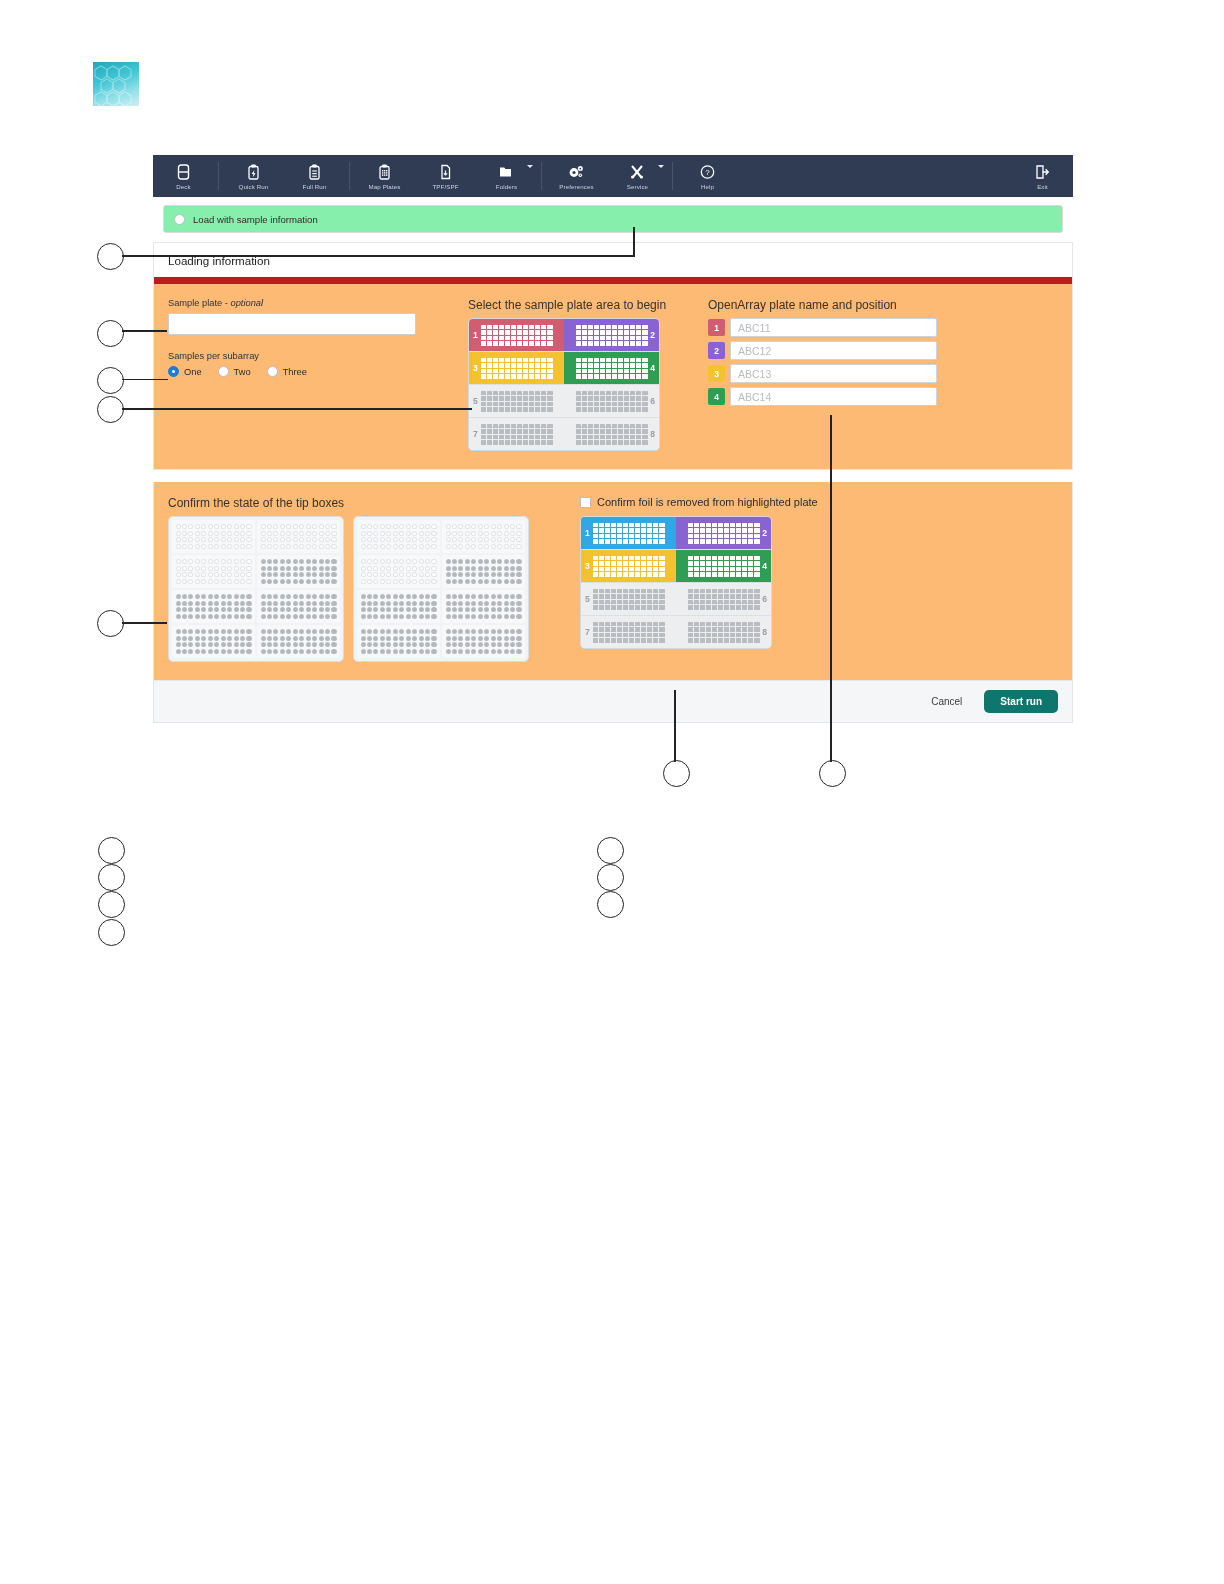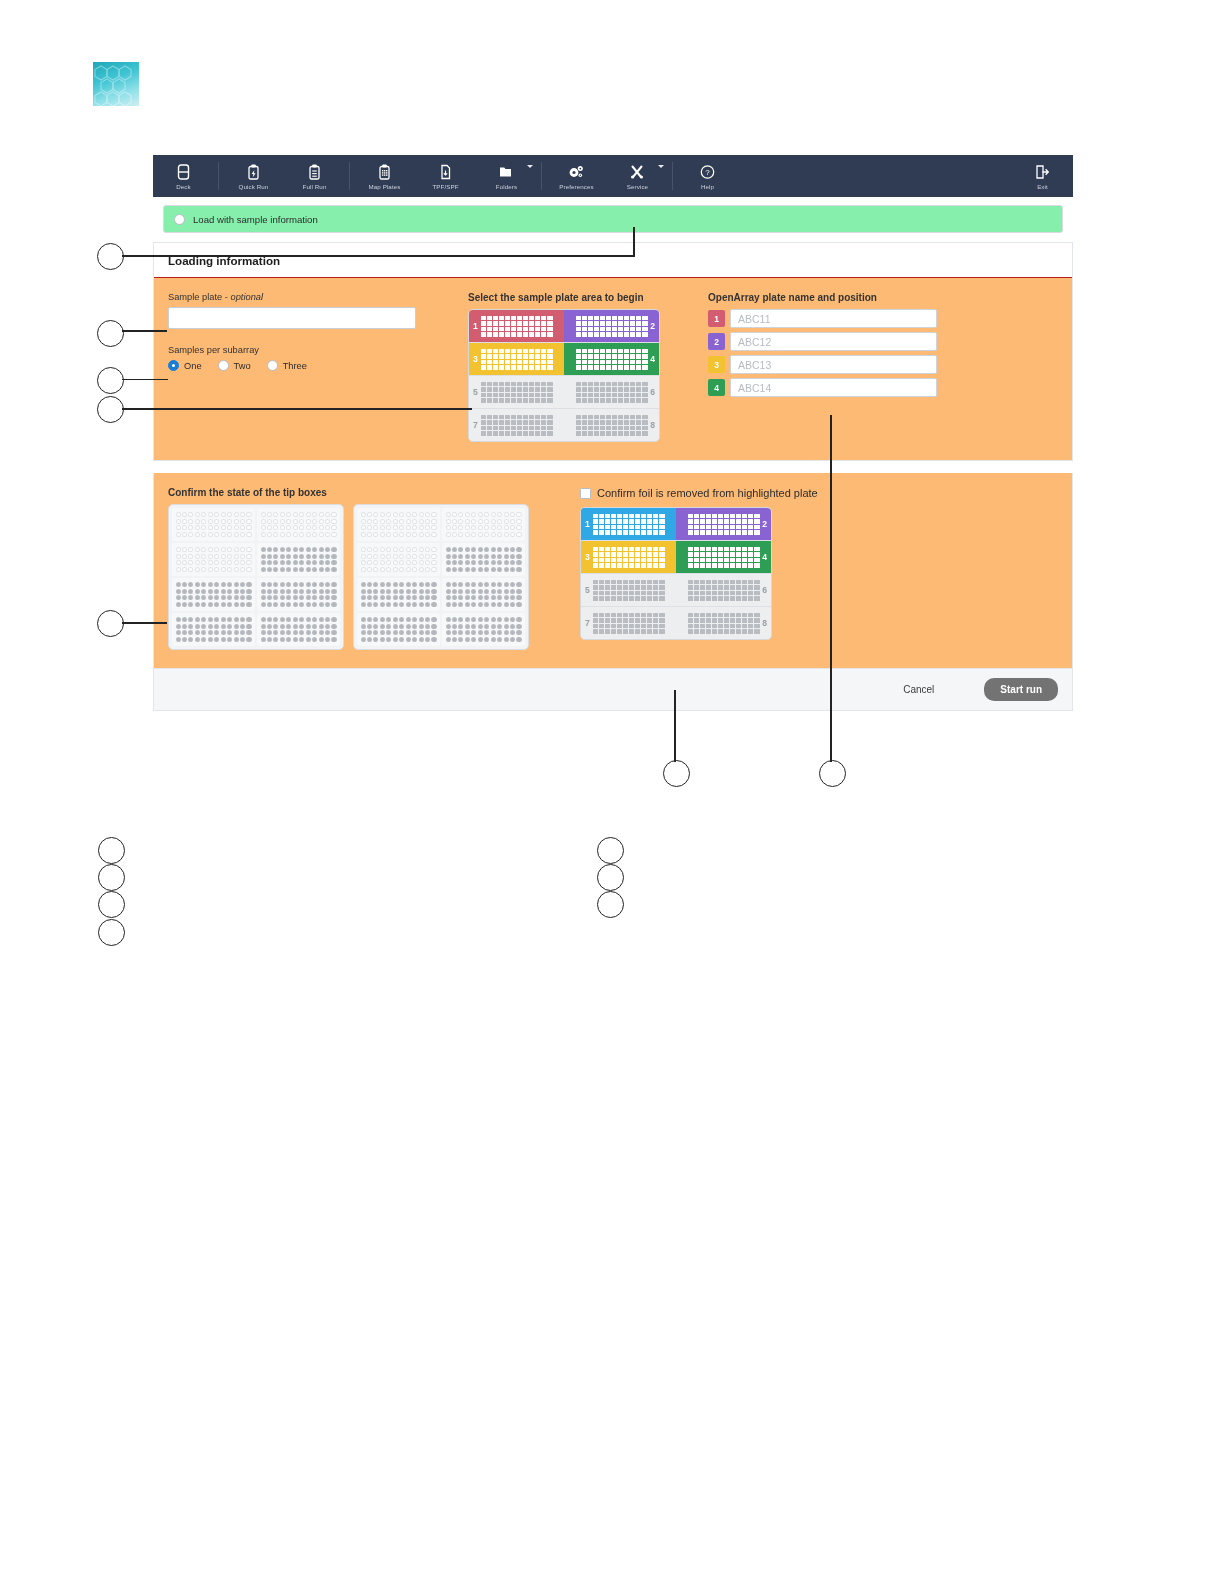--- a/index.html
+++ b/index.html
@@ -29,37 +29,37 @@
   .modebar{background:#ffffff;padding:8px 10px 9px;display:flex;gap:14px;border-bottom:1px solid #e2e5ea;}
   .mode{flex:1;height:26px;border:1px solid #d8dce2;border-radius:3px;display:flex;align-items:center;
         padding:0 10px;gap:8px;font-size:9.6px;color:#2c2c2c;background:#86efac;}
   .mode.active{border-color:#4aa3e8;background:#f6fafe;box-shadow:0 0 0 1px #bcdcf7;}
   .radio{width:9px;height:9px;border-radius:50%;border:1px solid #b5bcc6;background:#fff;flex:none;position:relative;}
   .radio.on{border-color:#1a7ed6;background:#1a7ed6;}
   .radio.on::after{content:"";position:absolute;left:2.5px;top:2.5px;width:3px;height:3px;border-radius:50%;background:#fff;}
 
   
   .panel{background:#fff;border:1px solid #e2e5ea;border-top:none;}
-  .panel-head{padding:11px 14px 10px;font-size:11.6px;font-weight:bold;color:#1d1d1d;border-bottom:1px solid #b91c1c;}
+  .panel-head{padding:11px 14px 10px;font-size:11.6px;font-weight:normal;color:#1d1d1d;border-bottom:7px solid #b91c1c;}
   .panel-body{padding:14px 14px 18px;background:#fdba74;}
   .gap{height:12px;background:#fff;}
 
   .cols{display:flex;align-items:flex-start;}
   .col-left{width:300px;}
   .col-mid{width:240px;}
   .col-right{flex:1;}
 
   .fld-label{font-size:9.3px;color:#333;margin-bottom:5px;}
   .fld-label i{font-style:italic;}
   .textinput{width:246px;height:20px;border:1px solid #c9cfd7;border-radius:2px;background:#fff;}
   .radios{display:flex;align-items:center;gap:0;margin-top:3px;}
   .radio-opt{display:flex;align-items:flex-end;gap:5px;margin-right:16px;font-size:9.3px;color:#2c2c2c;}
   .spacer16{height:16px;}
 
-  .sec-label{font-size:10px;color:#333;margin-bottom:6px;font-weight:bold;}
+  .sec-label{font-size:12px;color:#333;margin-bottom:6px;}
 
   
   .plate{width:190px;border:1px solid #d5d9de;border-radius:5px;background:#eceef0;overflow:hidden;
          display:grid;grid-template-columns:1fr 1fr;}
   .quad{position:relative;height:32px;display:flex;align-items:center;justify-content:center;
         box-sizing:border-box;}
   .quad .qnum{position:absolute;font-size:8.6px;font-weight:600;line-height:1;}
   .quad.left .qnum{left:4px;}
   .quad.right .qnum{right:4px;}
   .dots{display:grid;grid-template-columns:repeat(12,1fr);grid-template-rows:repeat(4,1fr);
@@ -92,22 +92,22 @@
   .tquad.empty .tdots span{background:#ffffff;border:.7px solid #dfe2e5;box-sizing:border-box;}
   .tquad.full .tdots span{background:#b4b8bd;}
 
   .chk{width:9px;height:9px;border:1px solid #b5bcc6;background:#fff;border-radius:1.5px;flex:none;}
   .chkrow{display:flex;align-items:center;gap:6px;font-size:11px;color:#2c2c2c;margin-bottom:8px;}
 
   
   .footer{background:#f5f6f8;border-top:1px solid #e4e7eb;padding:9px 14px;display:flex;
           justify-content:flex-end;align-items:center;gap:16px;}
   .btn-link{font-size:10px;color:#3b3b3b;padding:4px 6px;}
-  .btn-primary{background:#737373;color:#fff;font-size:10px;font-weight:600;border-radius:10px;
-               padding:6px 16px;margin-left:28px;}
+  .btn-primary{background:#0f766e;color:#fff;font-size:10px;font-weight:600;border-radius:5px;
+               padding:6px 16px;}
   .statusbar{display:flex;align-items:center;gap:6px;padding:9px 4px 0 4px;font-size:9.3px;color:#333;}
   .ok{width:11px;height:11px;border-radius:50%;border:1.4px solid #34a853;position:relative;flex:none;}
   .ok::after{content:"";position:absolute;left:2px;top:4.2px;width:3.4px;height:1.6px;
              border-left:1.4px solid #34a853;border-bottom:1.4px solid #34a853;transform:rotate(-45deg);}
 
   
   .callout{position:absolute;width:25px;height:25px;border-radius:50%;border:1.6px solid #232323;background:#fff;}
   .lead{position:absolute;background:#232323;}
 </style>
 </head>

